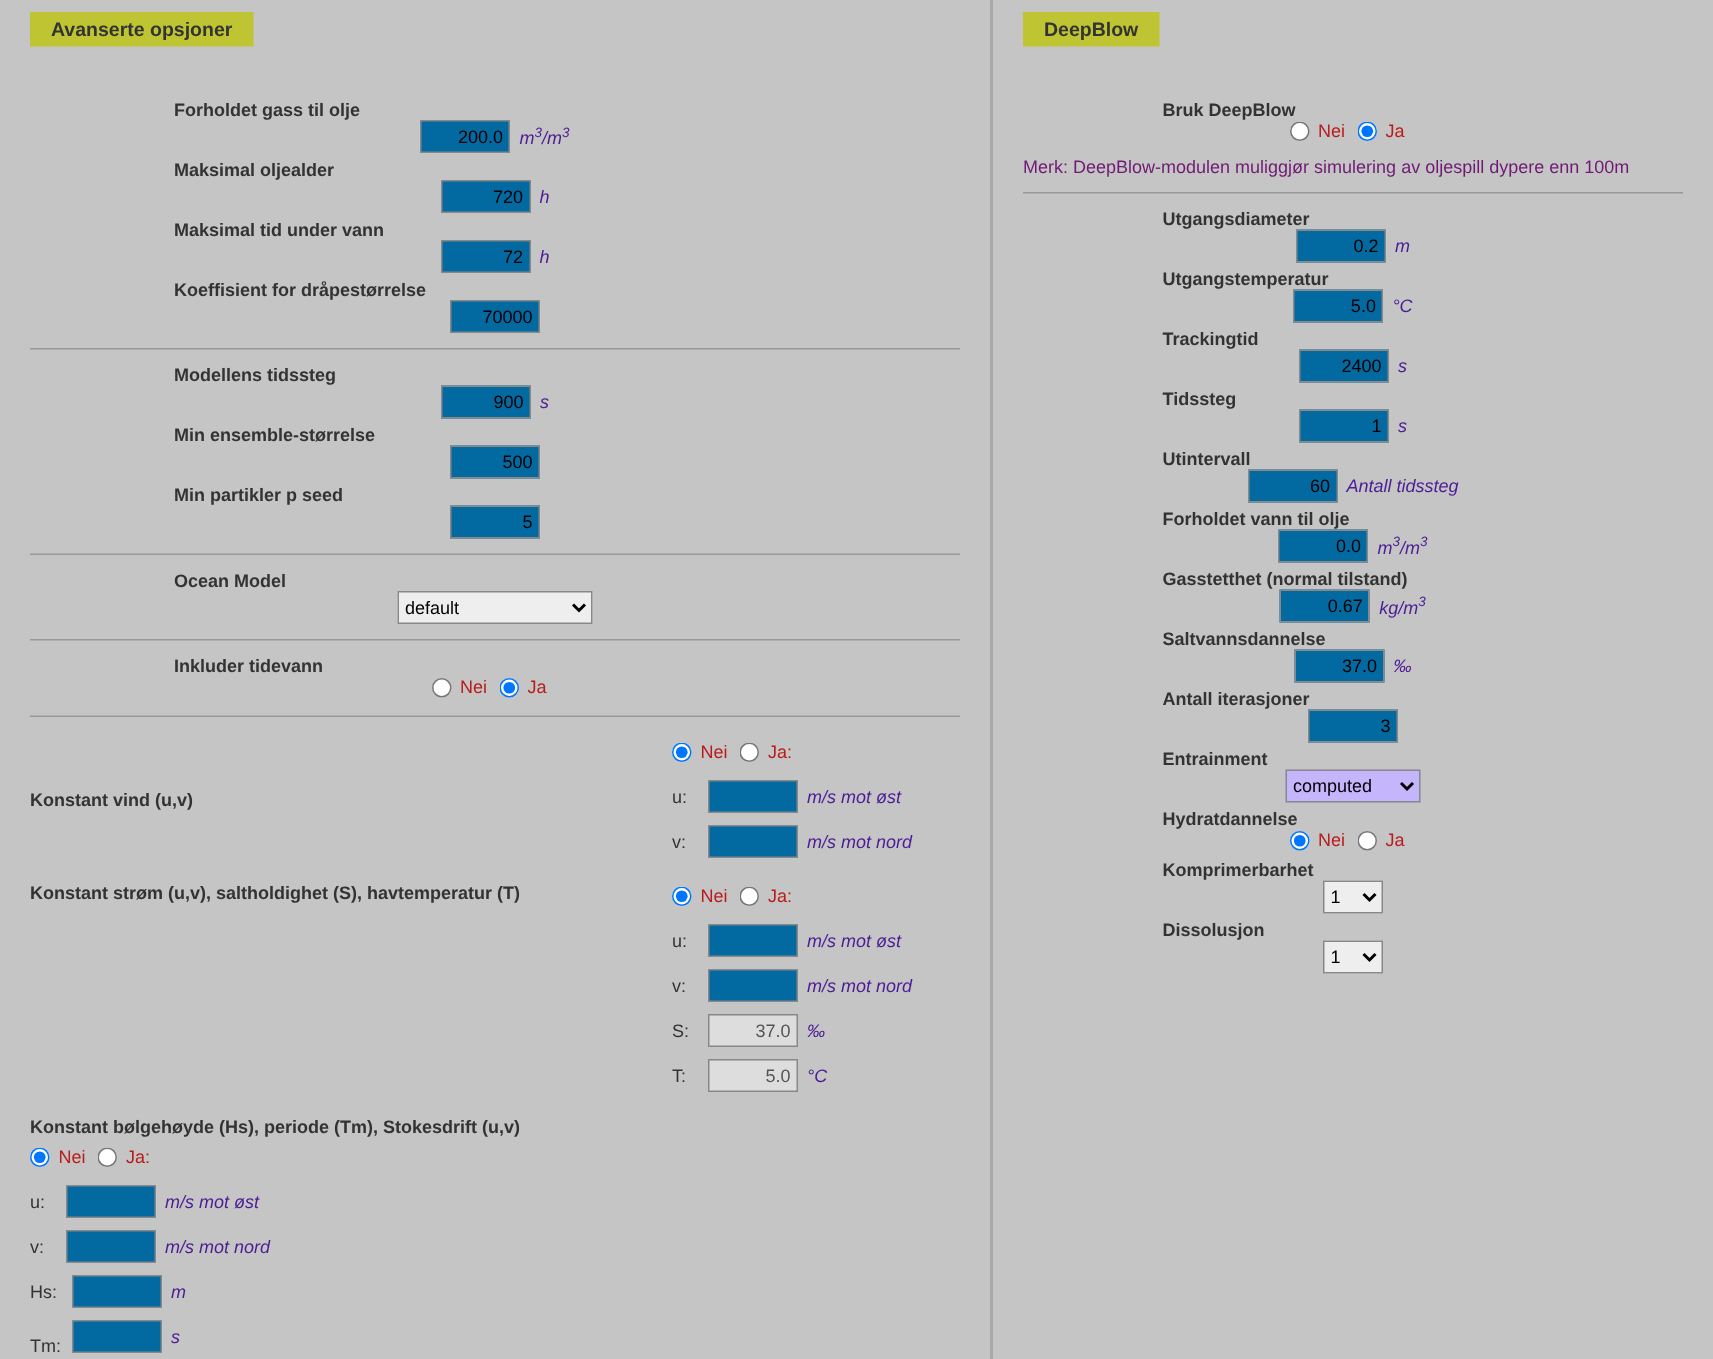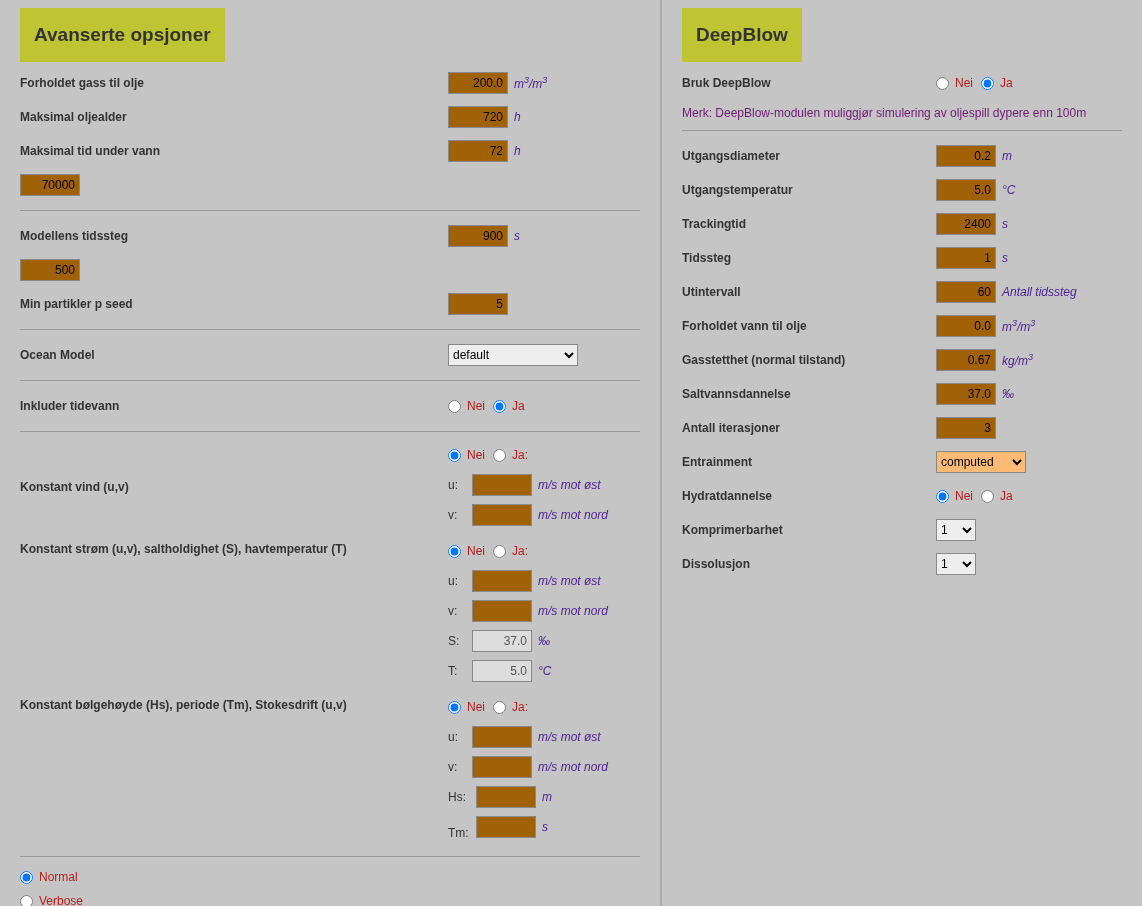--- a/index.html
+++ b/index.html
@@ -23,32 +23,32 @@
     width: 662px;
     border-right: 2px solid #aaa;
   }
   .col-right {
     width: 480px;
   }
   h2.section-title {
     display: inline-block;
     background: #bfc432;
     color: #333;
-    font-size: 19px;
+    font-size: 13px;
     font-weight: bold;
-    padding: 16px 14px;
-    margin: 0 0 2px 0;
+    padding: 4px 14px;
+    margin: 0 0 31px 0;
   }
   .row {
     display: flex;
     align-items: center;
     margin: 4px 0;
     min-height: 26px;
   }
-  .row.tall { min-height: 30px; }
+  .row.tall { min-height: 30px; flex-direction: column; }
   .label {
     flex: 0 0 auto;
     font-weight: bold;
     color: #333;
     font-size: 12px;
   }
   .col-left .label { width: 428px; }
   .col-right .label { width: 254px; }
   .controls {
     display: flex;
@@ -59,21 +59,21 @@
     display:flex;
     flex-direction: column;
     gap:4px;
   }
   .sub-row { display:flex; align-items:center; height:26px; }
   .sub-lbl { width:24px; color:#333; }
   input[type="text"].val {
     width: 50px;
     height: 18px;
     border: 1px solid #888;
-    background: #a16207;
+    background: #0369a1;
     text-align: right;
     padding: 1px 4px;
     font-family: inherit;
     font-size: 12px;
   }
   input[type="text"].val.disabled-look {
     background: #ddd;
     color:#555;
   }
   .unit {
@@ -92,21 +92,21 @@
     height: 22px;
     border: 1px solid #888;
     background: #eee;
     font-family: inherit;
     font-size: 12px;
   }
   select.sel-sm {
     width: 90px;
     height: 22px;
     border: 1px solid #888;
-    background: #fdba74;
+    background: #c4b5fd;
     font-family: inherit;
     font-size: 12px;
   }
   select.sel-vsm {
     width: 40px;
     height: 22px;
     border: 1px solid #888;
     background: #eee;
     font-family: inherit;
     font-size: 12px;
@@ -143,36 +143,38 @@
 
     <div class="row tall">
       <div class="label">Maksimal tid under vann</div>
       <div class="controls">
         <input type="text" class="val" value="72" style="">
         <span class="unit">h</span>
       </div>
     </div>
 
     <div class="row tall">
+      <div class="label">Koeffisient for dråpestørrelse</div>
       <div class="controls">
         <input type="text" class="val" value="70000" style="">
       </div>
     </div>
 
     <hr class="sep">
 
     <div class="row tall">
       <div class="label">Modellens tidssteg</div>
       <div class="controls">
         <input type="text" class="val" value="900" style="">
         <span class="unit">s</span>
       </div>
     </div>
 
     <div class="row tall">
+      <div class="label">Min ensemble-størrelse</div>
       <div class="controls">
         <input type="text" class="val" value="500" style="">
       </div>
     </div>
 
     <div class="row tall">
       <div class="label">Min partikler p seed</div>
       <div class="controls">
         <input type="text" class="val" value="5" style="">
       </div>
@@ -265,21 +267,21 @@
           </div>
         <div class="sub-row">
             <span class="sub-lbl">T:</span>
             <input type="text" class="val disabled-look" value="5.0" style="">
             <span class="unit">°C</span>
           </div>
       </div>
     </div>
 
     
-    <div class="row" style="align-items:flex-start; margin-top:10px;">
+    <div class="row" style="align-items:flex-start; margin-top:10px;flex-direction:column;">
       <div class="label" style="padding-top:4px;">Konstant bølgehøyde (Hs), periode (Tm), Stokesdrift (u,v)</div>
       <div class="sub-controls">
         <div class="sub-row">
           <span class="radio-pair">
               <input type="radio" name="cwv" checked="" style="">
               <span class="radio-lbl">Nei</span>
             </span>
           <span class="radio-pair">
               <input type="radio" name="cwv" style="">
               <span class="radio-lbl">Ja:</span>

